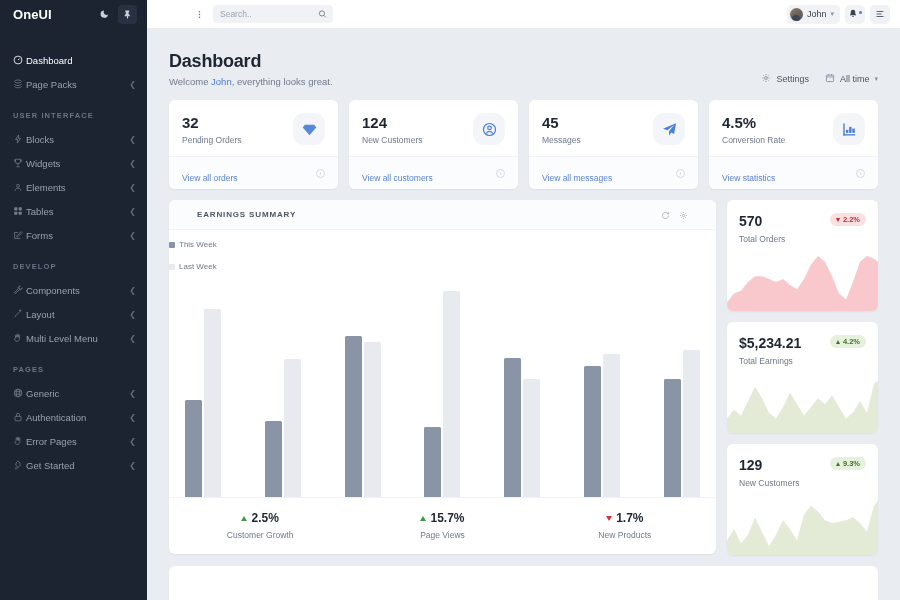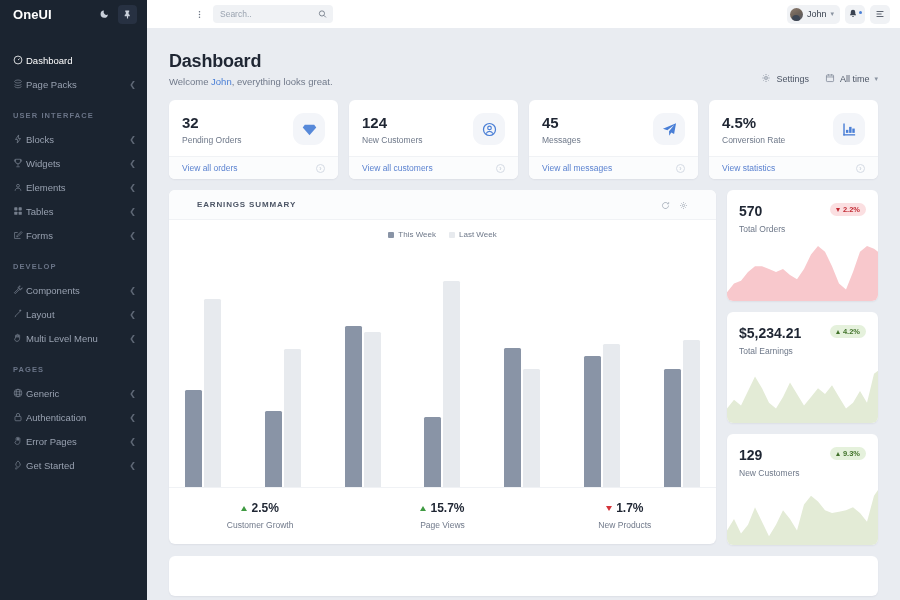--- a/index.html
+++ b/index.html
@@ -140,21 +140,21 @@
   .stat-lbl { font-size: 8.5px; color: #6e7889; margin-top: 4px; }
   .stat-ico {
     margin-left: auto; width: 32px; height: 32px; border-radius: 11px;
     background: #f3f5f9; display: flex; align-items: center; justify-content: center;
     color: #4a7fd6;
   }
   .stat-foot {
     border-top: 1px solid #f0f2f5; padding: 6px 13px;
     display: flex; align-items: center; background: #fbfcfd;
   }
-  .stat-link { font-size: 8.5px; color: #5b82d0; cursor: pointer; }
+  .stat-link { font-size: 8.5px; color: #5b82d0; cursor: pointer; margin-top: 10px; }
   .foot-circle {
     margin-left: auto; width: 9px; height: 9px; border-radius: 50%;
     border: 1px solid #d4dae4; display:flex; align-items:center; justify-content:center;
     color: #c2cad6; font-size: 7px; line-height: 1;
   }
 
   
   .mid-row { display: flex; gap: 11px; margin-top: 11px; }
   .earnings-card {
     flex: 1; background: #fff; border-radius: 6px;
@@ -165,21 +165,21 @@
     height: 30px; display: flex; align-items: center;
     padding: 0 28px; border-bottom: 1px solid #f0f2f5;
     background: #fbfcfd; border-radius: 6px 6px 0 0;
   }
   .ec-title {
     font-size: 8px; font-weight: bold; color: #4d5666;
     letter-spacing: .85px;
   }
   .ec-head-icons { margin-left: auto; display: flex; gap: 9px; color: #9aa3b0; }
   .ec-chart-area { flex: 1; display: flex; flex-direction: column; padding: 10px 0 0; }
-  .legend { display: flex; justify-content: center; gap: 13px; padding-bottom: 4px; }
+  .legend { display: flex; justify-content: center; gap: 13px; padding-bottom: 4px; flex-direction: column; }
   .lg { display: flex; align-items: center; gap: 4px; font-size: 8px; color: #6e7889; }
   .lg-sw { width: 6px; height: 6px; border-radius: 1px; }
   .bars {
     flex: 1; display: flex; align-items: flex-end;
     justify-content: space-between;
     padding: 0 16px 0 16px; margin: 0 0 0 0;
     border-bottom: 1px solid #f0f2f5;
   }
   .grp { display: flex; align-items: flex-end; gap: 2px; }
   .bar { width: 17px; border-radius: 1.5px 1.5px 0 0; }

